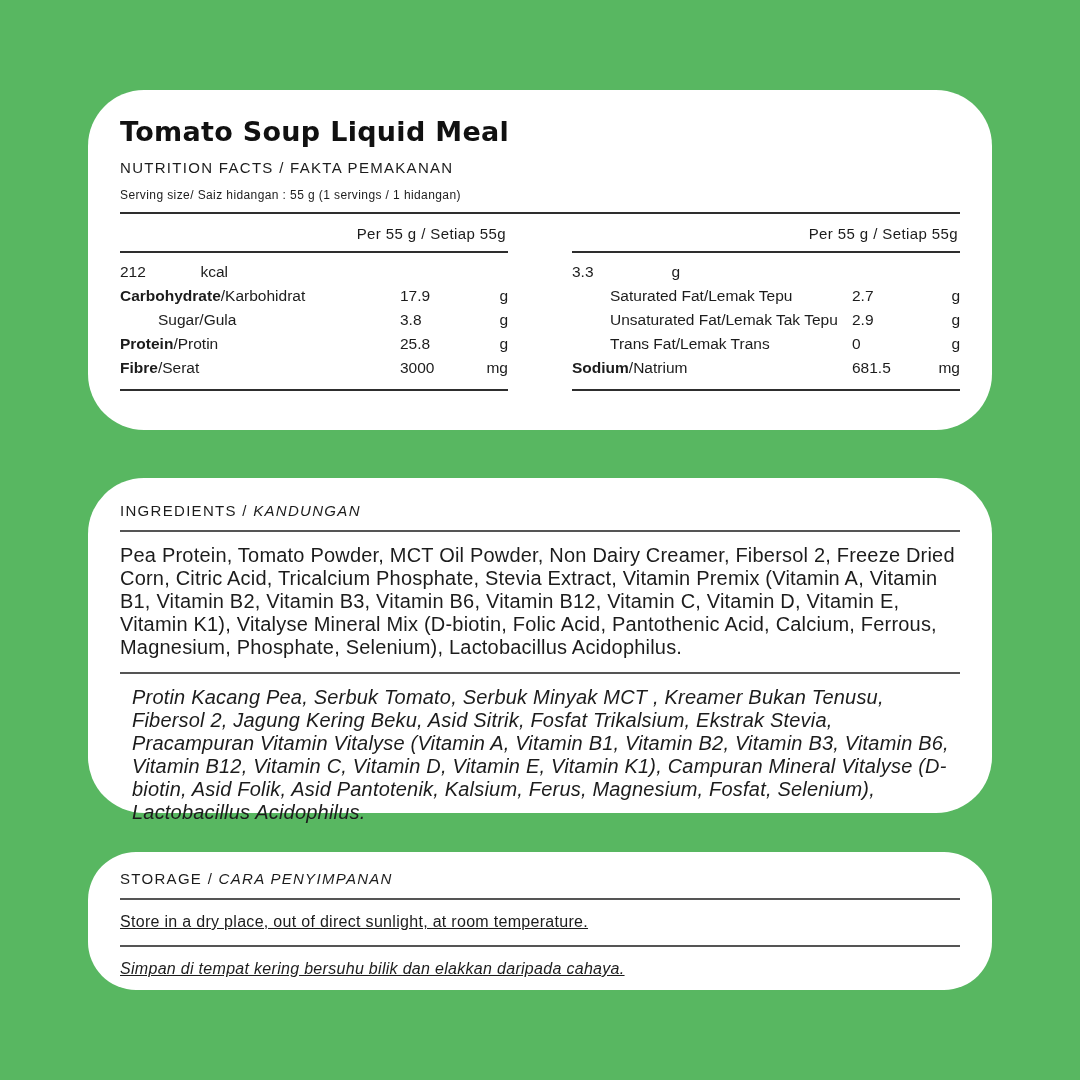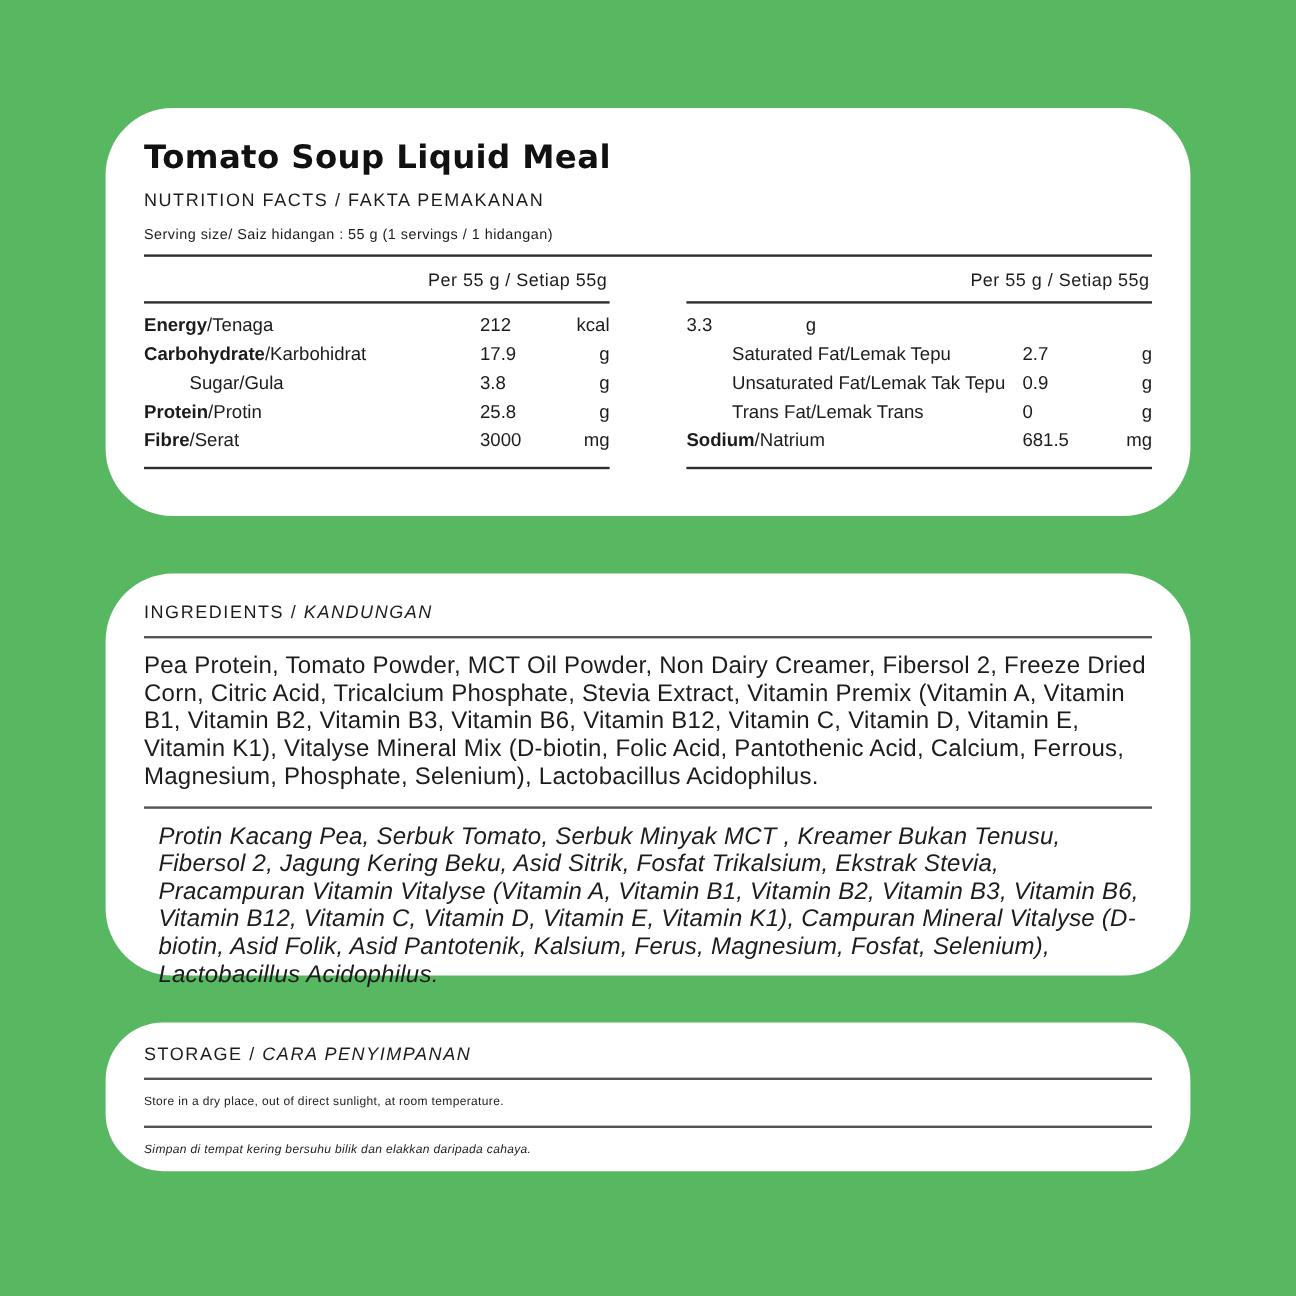--- a/index.html
+++ b/index.html
@@ -7,21 +7,21 @@
   .canvas{
     position:relative;width:1080px;height:1080px;
     background:#58B761;overflow:hidden;
   }
   .panel{
     position:absolute;left:88px;width:904px;background:#ffffff;
     border-radius:56px;box-sizing:border-box;color:#1c1c1c;
   }
   .panel-nutrition{top:90px;height:340px;padding:26px 32px 0 32px;}
   .panel-ingredients{top:478px;height:335px;padding:24px 32px 0 32px;}
-  .panel-storage{top:852px;height:124px;padding:18px 32px 0 32px;border-radius:48px;}
+  .panel-storage{top:852px;height:138px;padding:18px 32px 0 32px;border-radius:48px;}
 
   .title{
     font-family:"DejaVu Sans","Liberation Sans",sans-serif;
     font-size:27px;font-weight:800;letter-spacing:.3px;margin:0 0 12px 0;color:#111;
   }
   .subtitle{font-size:15px;letter-spacing:1.3px;margin-bottom:12px;}
   .serving{font-size:12px;letter-spacing:.4px;margin-bottom:10px;}
   .rule{border-top:2px solid #2e2e2e;height:0;}
   .rule.soft{border-top-color:#555;}
 
@@ -37,42 +37,41 @@
   .nl b{font-weight:700;}
   .nl.indent{padding-left:38px;}
   .nv{width:64px;}
   .nu{width:44px;text-align:right;}
 
   .sec-heading{font-size:15px;letter-spacing:1.3px;margin-bottom:11px;}
   .sec-heading i{font-style:italic;}
   .para{font-size:20px;line-height:23px;letter-spacing:.2px;margin:0;}
   .para.en{padding:12px 0 13px 0;}
   .para.my{font-style:italic;padding:12px 0 0 0;margin-left:12px;}
-  .storage-line{font-size:10px;letter-spacing:.3px;padding:13px 0 14px 0;}
+  .storage-line{font-size:16px;letter-spacing:.3px;padding:13px 0 14px 0;text-decoration:underline;}
   .storage-line.my{font-style:italic;padding:13px 0 0 0;}
 </style>
 </head>
 <body>
 
 <div class="canvas">
 
   <div class="panel panel-nutrition">
     <h1 class="title">Tomato Soup Liquid Meal</h1>
     <div class="subtitle">NUTRITION FACTS / FAKTA PEMAKANAN</div>
     <div class="serving">Serving size/ Saiz hidangan : 55 g (1 servings / 1 hidangan)</div>
     <div class="rule"></div>
 
     <div class="tables">
 
       <div class="ntable">
         <div class="thead">Per 55 g / Setiap 55g</div>
         <div class="rule"></div>
         <div class="nbody">
           <div class="nrow">
-            <span class="nl"><b>Energy</b><span>/Tenaga</span></span>
             <span class="nv">212</span>
             <span class="nu">kcal</span>
           </div>
           <div class="nrow">
             <span class="nl"><b>Carbohydrate</b><span>/Karbohidrat</span></span>
             <span class="nv">17.9</span>
             <span class="nu">g</span>
           </div>
           <div class="nrow">
             <span class="nl indent"><b></b><span>Sugar/Gula</span></span>
@@ -101,21 +100,21 @@
             <span class="nv">3.3</span>
             <span class="nu">g</span>
           </div>
           <div class="nrow">
             <span class="nl indent"><b></b><span>Saturated Fat/Lemak Tepu</span></span>
             <span class="nv">2.7</span>
             <span class="nu">g</span>
           </div>
           <div class="nrow">
             <span class="nl indent"><b></b><span>Unsaturated Fat/Lemak Tak Tepu</span></span>
-            <span class="nv">0.9</span>
+            <span class="nv">2.9</span>
             <span class="nu">g</span>
           </div>
           <div class="nrow">
             <span class="nl indent"><b></b><span>Trans Fat/Lemak Trans</span></span>
             <span class="nv">0</span>
             <span class="nu">g</span>
           </div>
           <div class="nrow">
             <span class="nl"><b>Sodium</b><span>/Natrium</span></span>
             <span class="nv">681.5</span>

